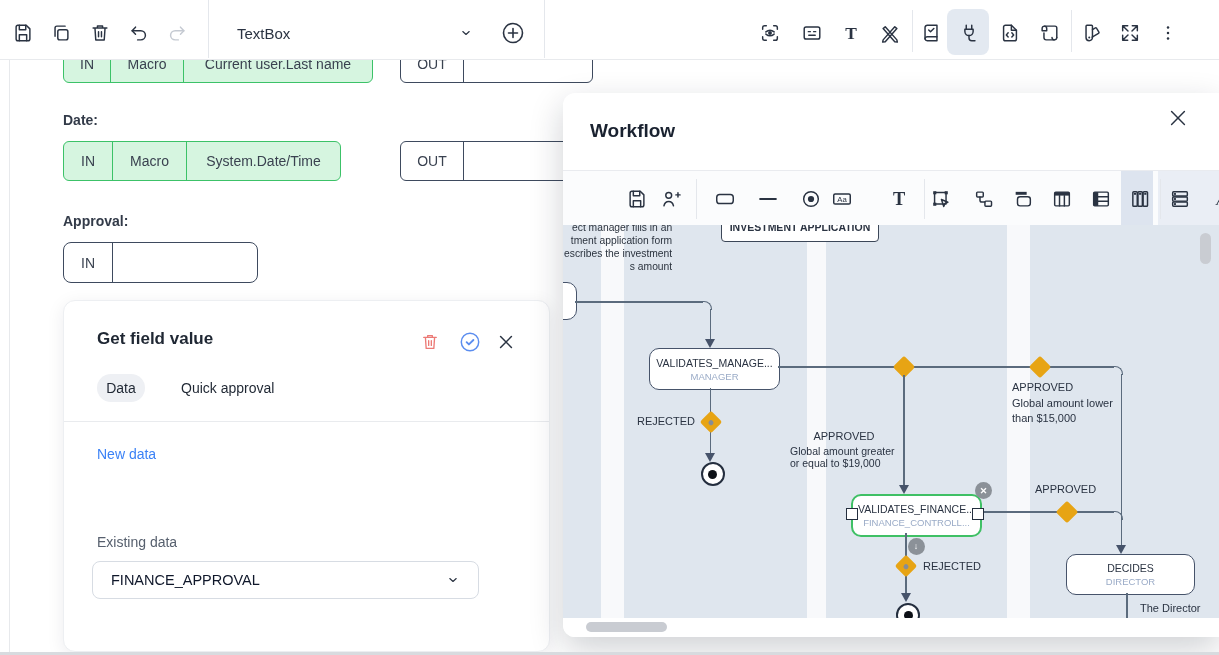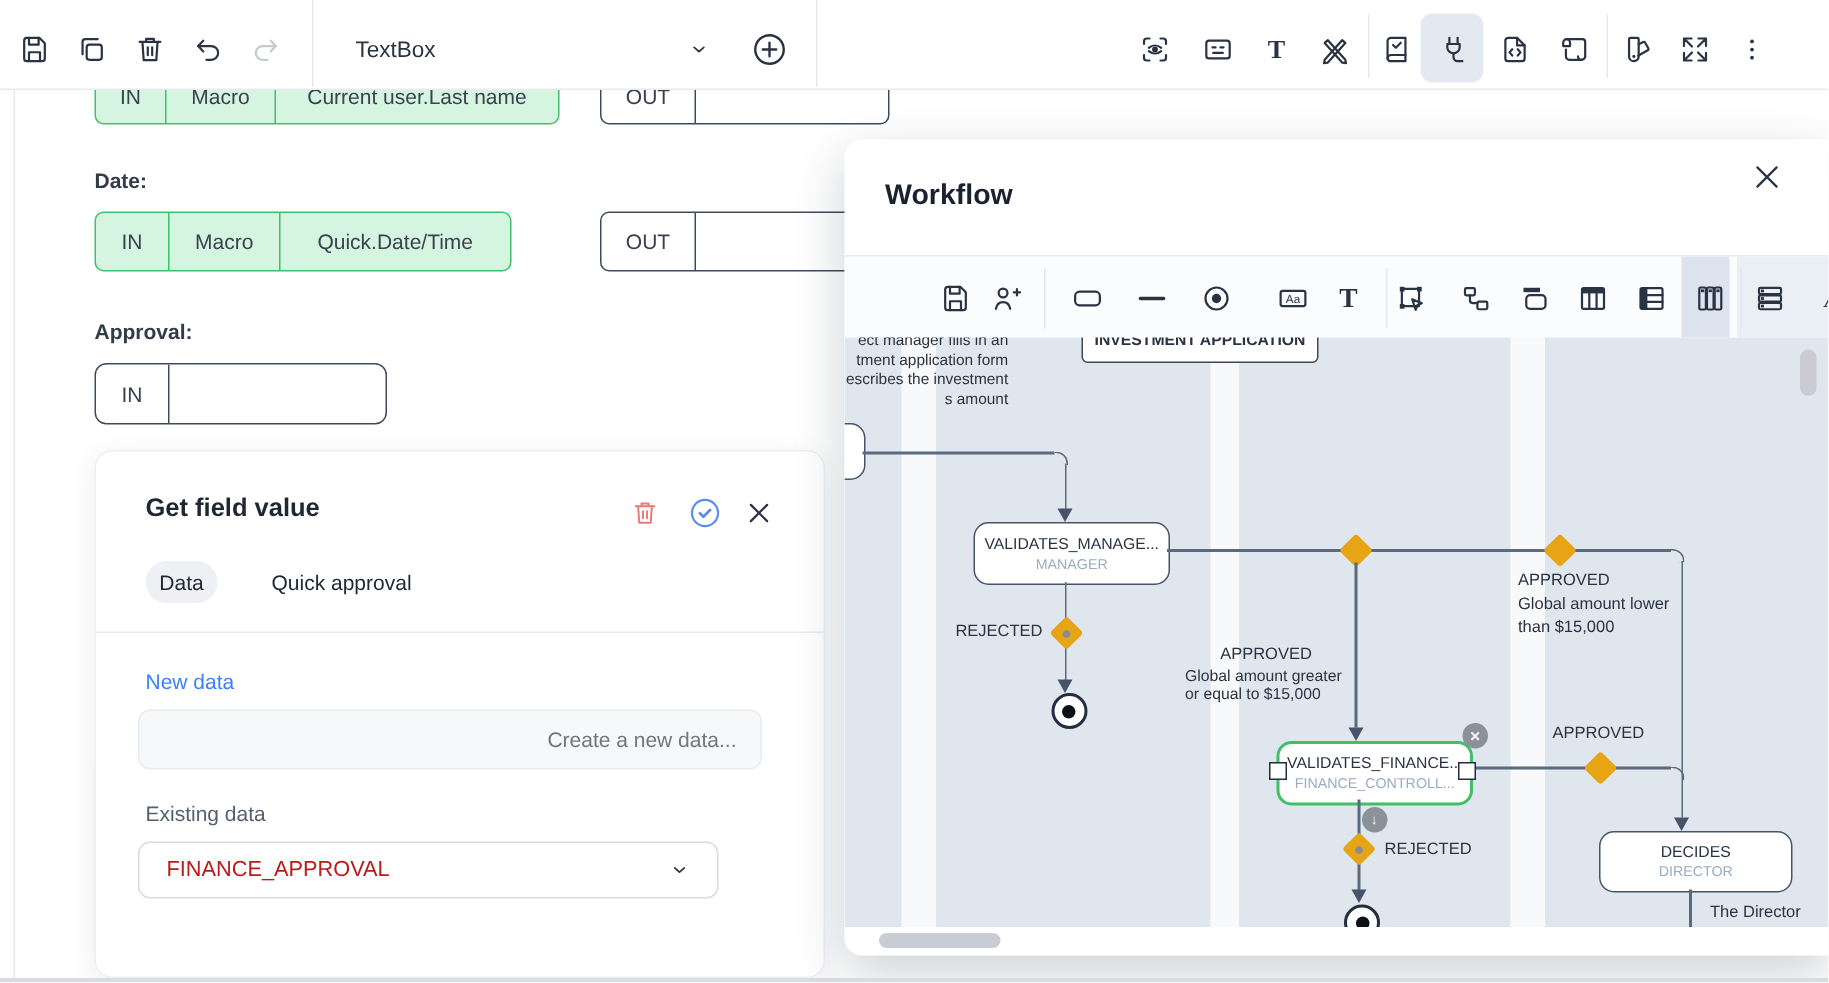--- a/index.html
+++ b/index.html
@@ -185,21 +185,21 @@
     </div>
     <div class="frow wrow" style="left:390px;top:-15px;width:191px;height:37px;">
       <div class="cell" style="width:62px;">OUT</div>
       <div class="cell empty" style="flex:1;"></div>
     </div>
 
     <div class="flabel" style="left:53px;top:53px;">Date:</div>
     <div class="frow grow" style="left:53px;top:82px;width:276px;height:38px;">
       <div class="cell" style="width:48px;">IN</div>
       <div class="cell" style="width:73px;">Macro</div>
-      <div class="cell" style="flex:1;">Quick.Date/Time</div>
+      <div class="cell" style="flex:1;">System.Date/Time</div>
     </div>
     <div class="frow wrow" style="left:390px;top:82px;width:191px;height:38px;">
       <div class="cell" style="width:62px;">OUT</div>
       <div class="cell empty" style="flex:1;"></div>
     </div>
 
     <div class="flabel" style="left:53px;top:154px;">Approval:</div>
     <div class="frow wrow" style="left:53px;top:183px;width:193px;height:39px;border-radius:8px;">
       <div class="cell" style="width:48px;">IN</div>
       <div class="cell empty" style="flex:1;"></div>
@@ -220,24 +220,23 @@
       </div>
       <div class="abs ic" style="left:432px;top:31px;width:20px;height:20px;color:#2a3342;">
         <svg width="20" height="20" viewBox="0 0 24 24">
             <path class="s" style="stroke-width:1.8" d="M5.5 5.5l13 13M18.5 5.5l-13 13"></path>
           </svg>
       </div>
       <div class="tab-pill" style="left:33px;top:73px;width:48px;height:28px;background:#eef0f4;border-radius:15px;">Data</div>
       <div class="tab-pill" style="left:117px;top:73px;height:28px;">Quick approval</div>
       <div class="abs" style="left:0;top:120px;width:485px;height:1px;background:#e9ebee;"></div>
       <div class="abs" style="left:33px;top:145px;font-size:14px;color:#3b82f6;">New data</div>
-      <input class="abs" style="left: 28px; top: 172px; width: 416px; height: 40px; box-sizing: border-box; background: rgb(246, 248, 250); border: 1px solid rgb(232, 235, 239); border-radius: 8px; padding: 0px 16px; font-size: 14px; color: rgb(42, 51, 66); font-family: &quot;Liberation Sans&quot;, sans-serif; outline: none;" placeholder="Create a new data...">
       <div class="abs" style="left:33px;top:233px;font-size:14px;color:#57606e;">Existing data</div>
       <div class="abs" style="left:28px;top:260px;width:387px;height:38px;box-sizing:border-box;background:#fff;border:1px solid #d7dce3;border-radius:8px;display:flex;align-items:center;padding:0 18px;">
-        <span style="font-size:14.5px;color:#b91c1c;">FINANCE_APPROVAL</span>
+        <span style="font-size:14.5px;color:#0f172a;">FINANCE_APPROVAL</span>
         <span class="ic" style="margin-left:auto;">
           <svg width="14" height="14" viewBox="0 0 24 24">
               <path class="s" style="stroke-width:2" d="M6.5 9.5l5.5 5 5.5-5"></path>
             </svg>
         </span>
       </div>
     </div>
   </div>
 
   <div id="wfpanel">
@@ -276,21 +275,21 @@
         <svg width="22" height="22" viewBox="0 0 24 24">
             <path class="s" style="stroke-width:2.4" d="M3.5 12h17"></path>
           </svg>
       </div>
       <div class="abs ic" style="left:237px;top:17px;width:22px;height:22px;">
         <svg width="22" height="22" viewBox="0 0 24 24">
             <circle class="s" cx="12" cy="12" r="8"></circle>
             <circle class="f" cx="12" cy="12" r="3.4"></circle>
           </svg>
       </div>
-      <div class="abs ic" style="left:288px;top:17px;width:22px;height:22px;">
+      <div class="abs ic" style="left:268px;top:17px;width:22px;height:22px;">
         <svg width="22" height="22" viewBox="0 0 24 24">
             <rect class="s" x="3" y="6.5" width="18" height="11" rx="1.5"></rect>
             <text x="12" y="15.2" text-anchor="middle" font-family="Liberation Sans,sans-serif" font-size="8.5" fill="currentColor">Aa</text>
           </svg>
       </div>
       <div class="abs ic" style="left:325px;top:16px;width:22px;height:24px;">
         <svg width="22" height="24" viewBox="0 0 24 24">
             <text x="12" y="18.5" text-anchor="middle" font-family="Liberation Serif,serif" font-size="20" font-weight="600" fill="currentColor">T</text>
           </svg>
       </div>
@@ -397,21 +396,21 @@
       <div class="lbl" style="left:449px;top:156px;">APPROVED</div>
       <div class="lbl" style="left:449px;top:172px;">Global amount lower</div>
       <div class="lbl" style="left:449px;top:187px;">than $15,000</div>
 
       <div class="edge-v" style="left:340.25px;top:150px;height:110px;"></div>
       <div class="arrow-d" style="left:335.75px;top:260px;"></div>
 
       <div class="abs" style="left:227px;top:205px;width:108px;text-align:center;">
         <div style="font-size:11px;color:#2a3342;">APPROVED</div>
         <div style="font-size:10.5px;color:#2a3342;margin-top:3px;text-align:left;">Global amount greater</div>
-        <div style="font-size:10.5px;color:#2a3342;text-align:left;">or equal to $15,000</div>
+        <div style="font-size:10.5px;color:#2a3342;text-align:left;">or equal to $19,000</div>
       </div>
 
       <div class="edge-v" style="left:146.75px;top:163px;height:67px;"></div>
       <div class="diamond" style="left:139.5px;top:189px;">
           <div class="dot"></div>
         </div>
       <div class="abs" style="left:50px;top:190px;width:82px;text-align:right;font-size:11px;color:#2a3342;">REJECTED</div>
       <div class="arrow-d" style="left:142px;top:228px;"></div>
       <div class="term" style="left:137.5px;top:237px;">
           <div class="in"></div>

